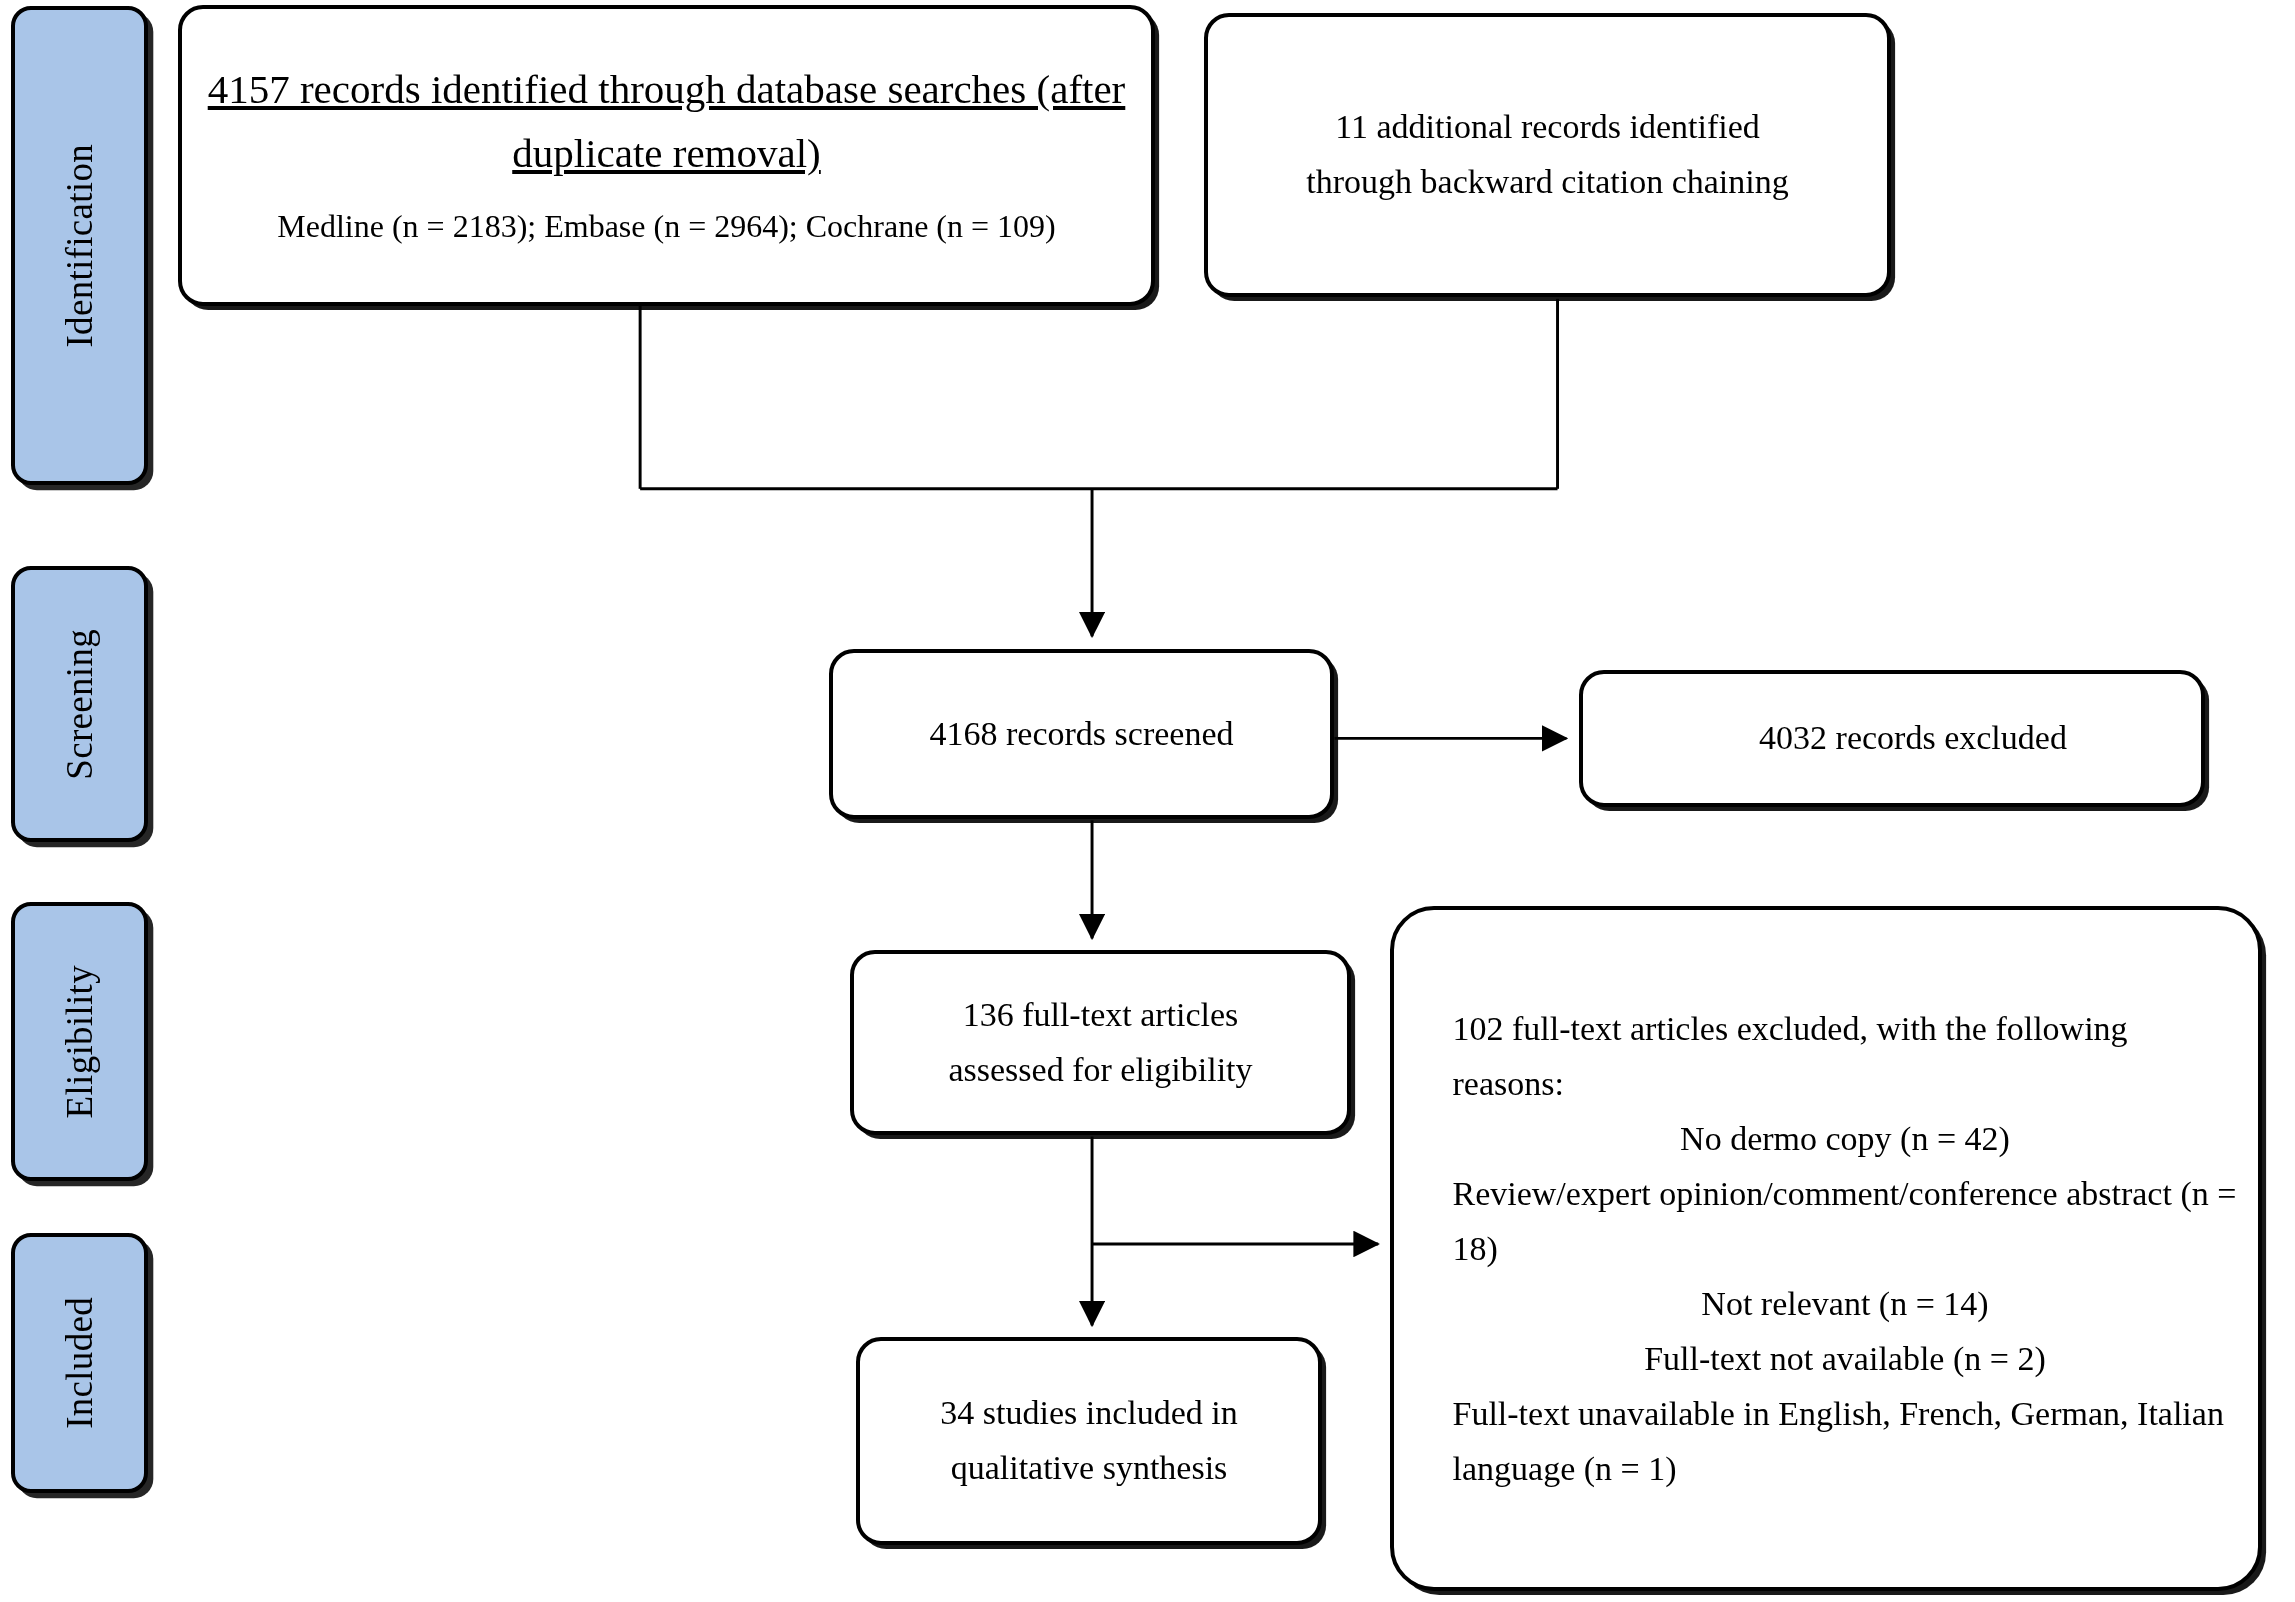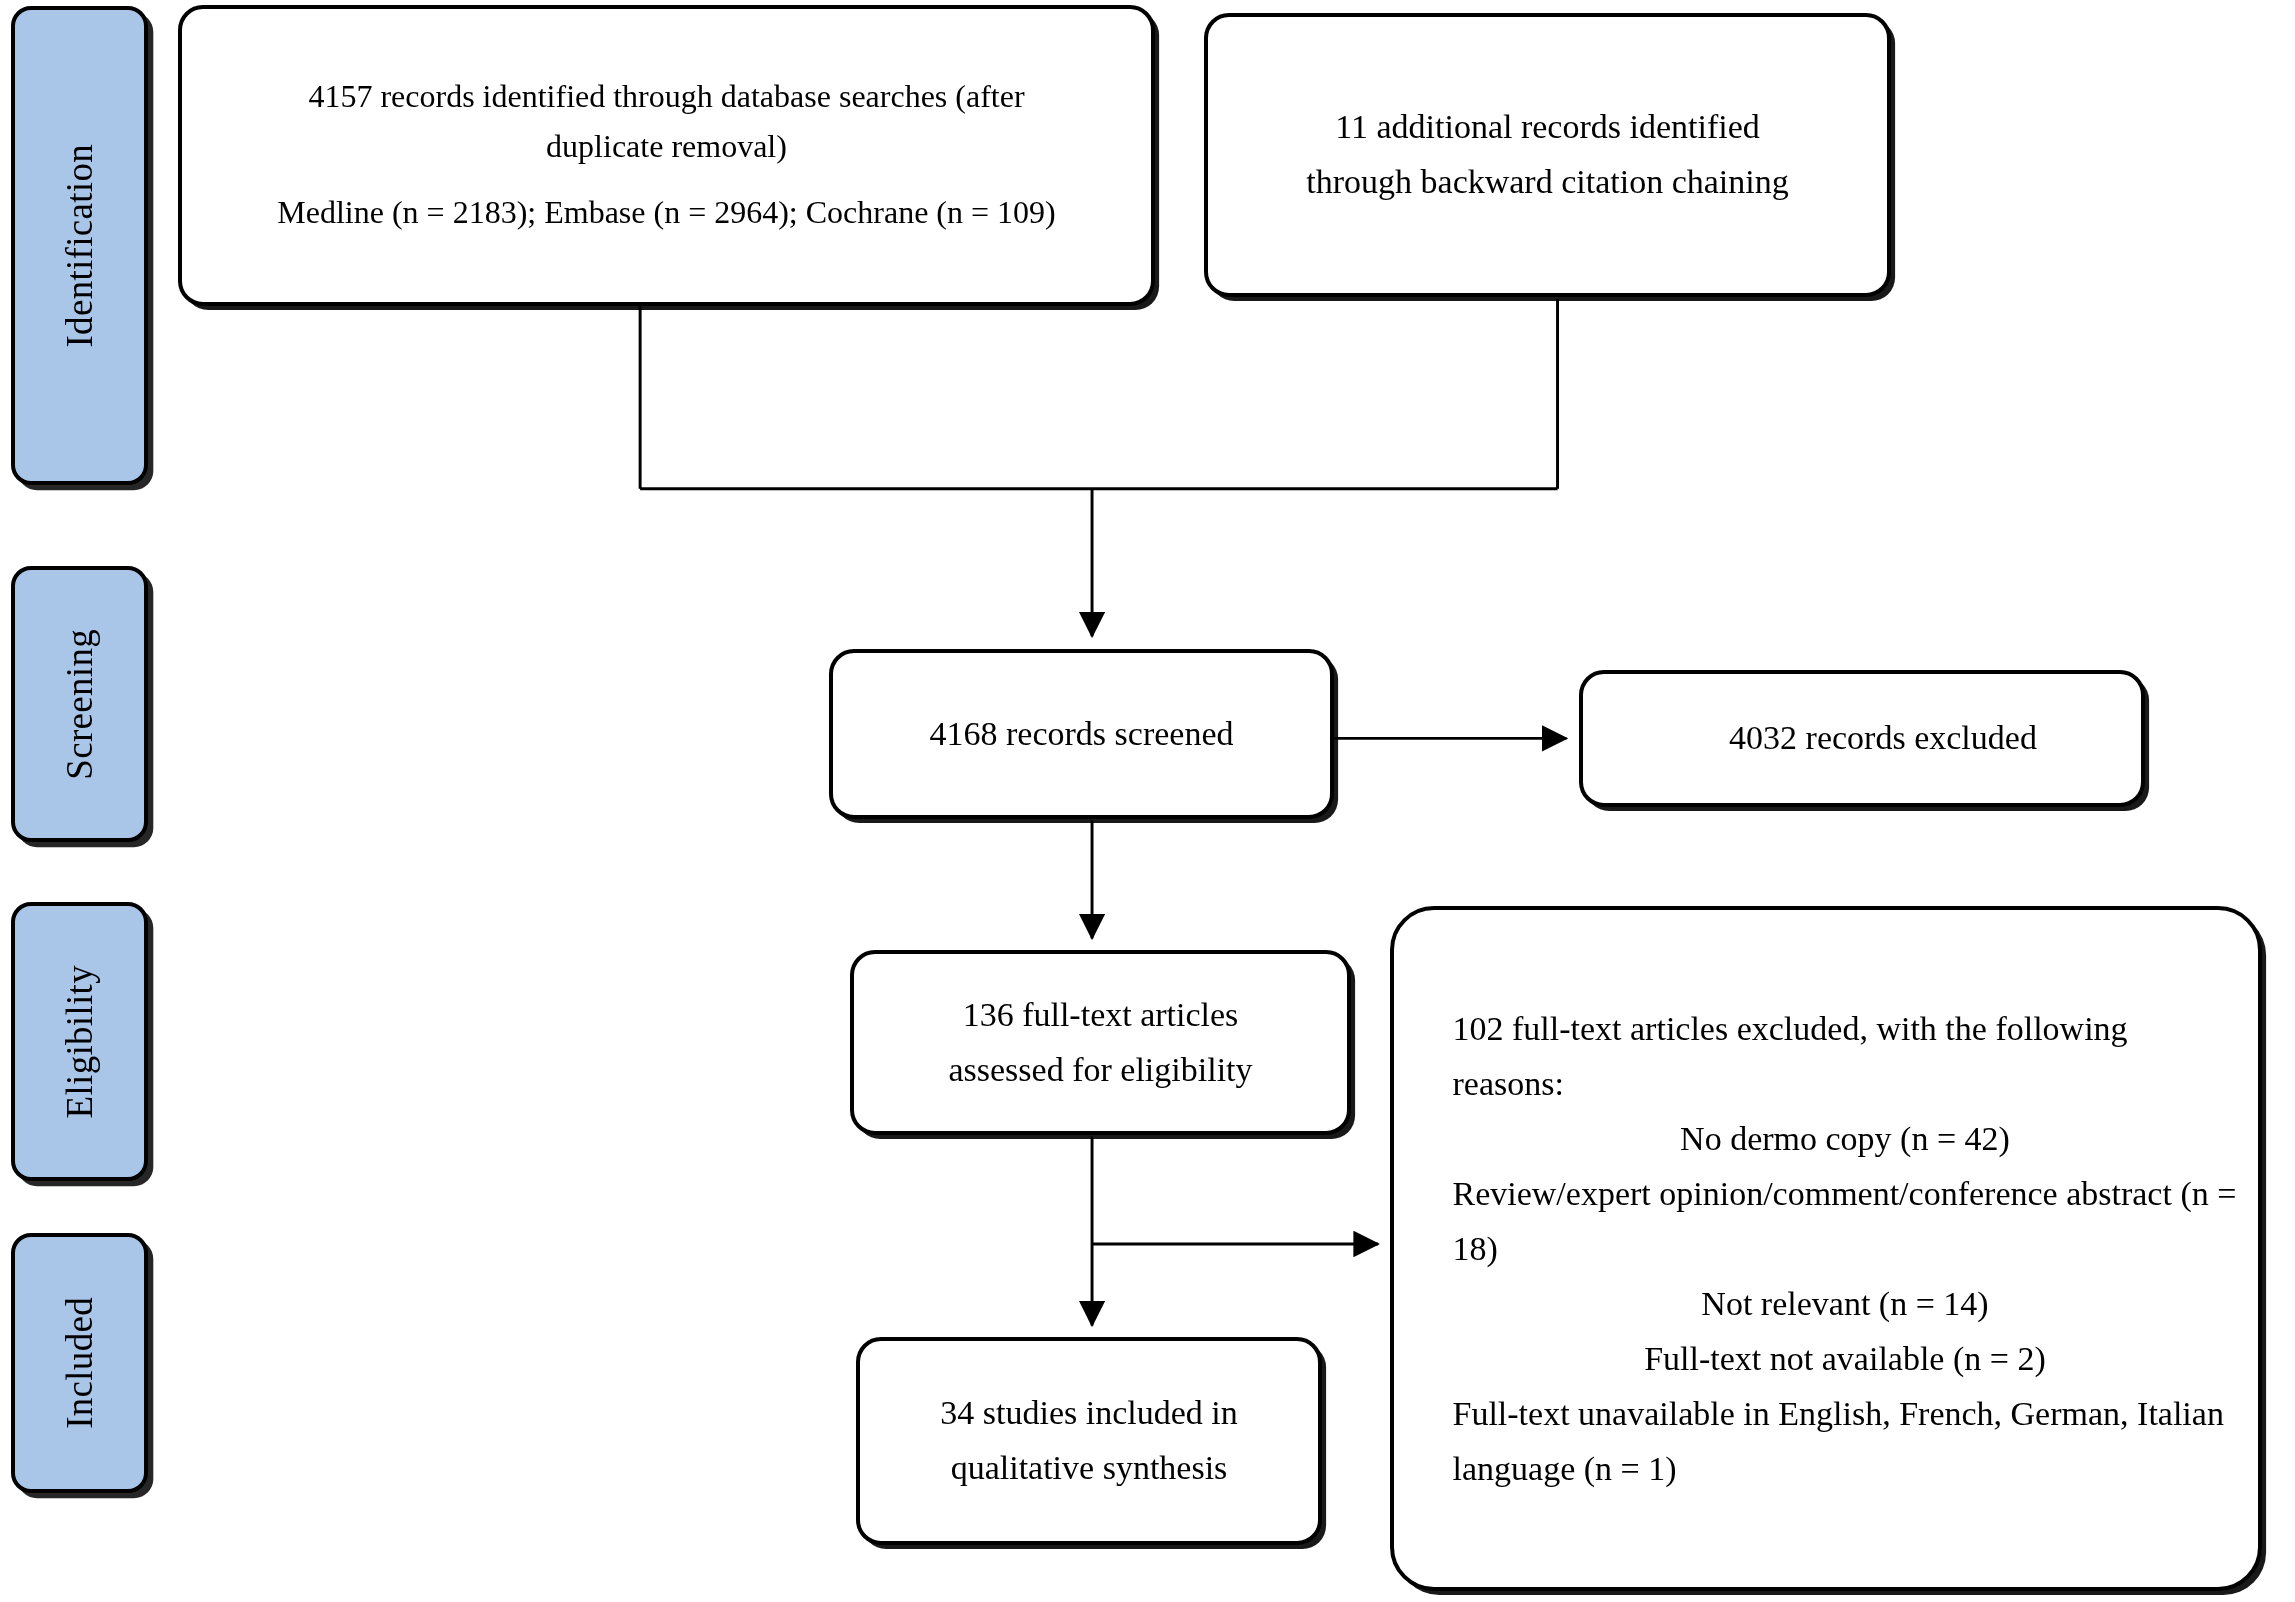--- a/index.html
+++ b/index.html
@@ -61,27 +61,27 @@
   .box-line {
     font-size: 34px;
     line-height: 1.55;
     text-align: center;
     white-space: nowrap;
   }
   .box-line.spaced-top { margin-top: 17px; }
   .box-line.small-gap  { margin-top: 2px; text-align: center; }
 
   #box-identification-db { left: 178px; top: 4.7px; width: 977px; height: 301px; }
-  #box-identification-db .title-l1 { font-size: 32px; }
+  #box-identification-db .title-l1 { font-size: 41px; text-decoration: underline; }
   #box-identification-db .sources  { font-size: 32px; }
 
   #box-identification-extra { left: 1204px; top: 13px; width: 687px; height: 284px; }
 
   #box-screened { left: 829px; top: 649px; width: 505px; height: 170px; }
-  #box-excluded { left: 1579px; top: 670px; width: 566px; height: 137px; padding-left: 42px; }
+  #box-excluded { left: 1579px; top: 670px; width: 626px; height: 137px; padding-left: 42px; }
   #box-eligibility { left: 850px; top: 950px; width: 501px; height: 185px; }
   #box-included { left: 856px; top: 1337px; width: 466px; height: 208px; }
 
   #box-excluded-reasons {
     left: 1390px; top: 906px; width: 872px; height: 685px;
     border-radius: 44px;
     padding: 0 0 0 38px;
   }
   #box-excluded-reasons .reason-line {
     font-size: 34px;

